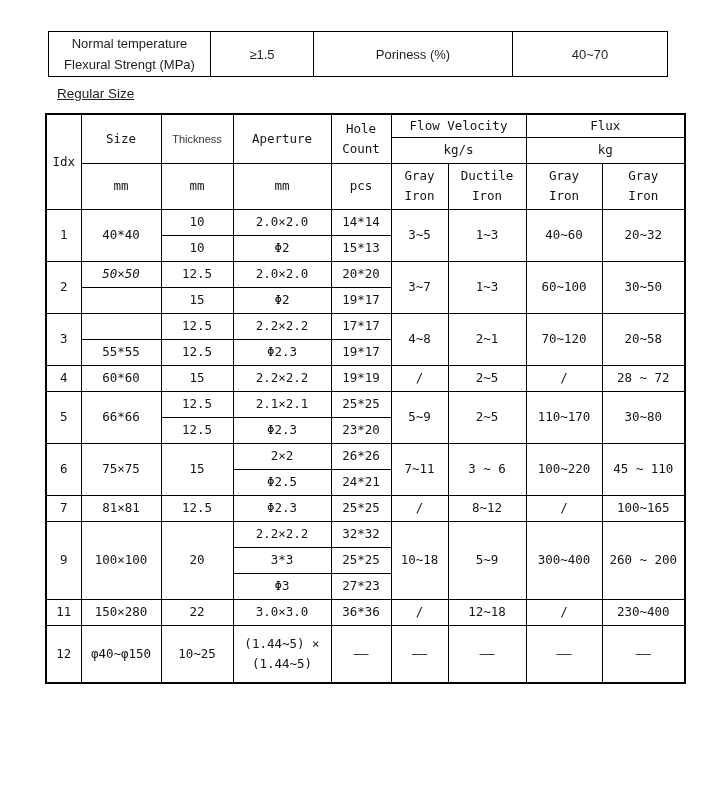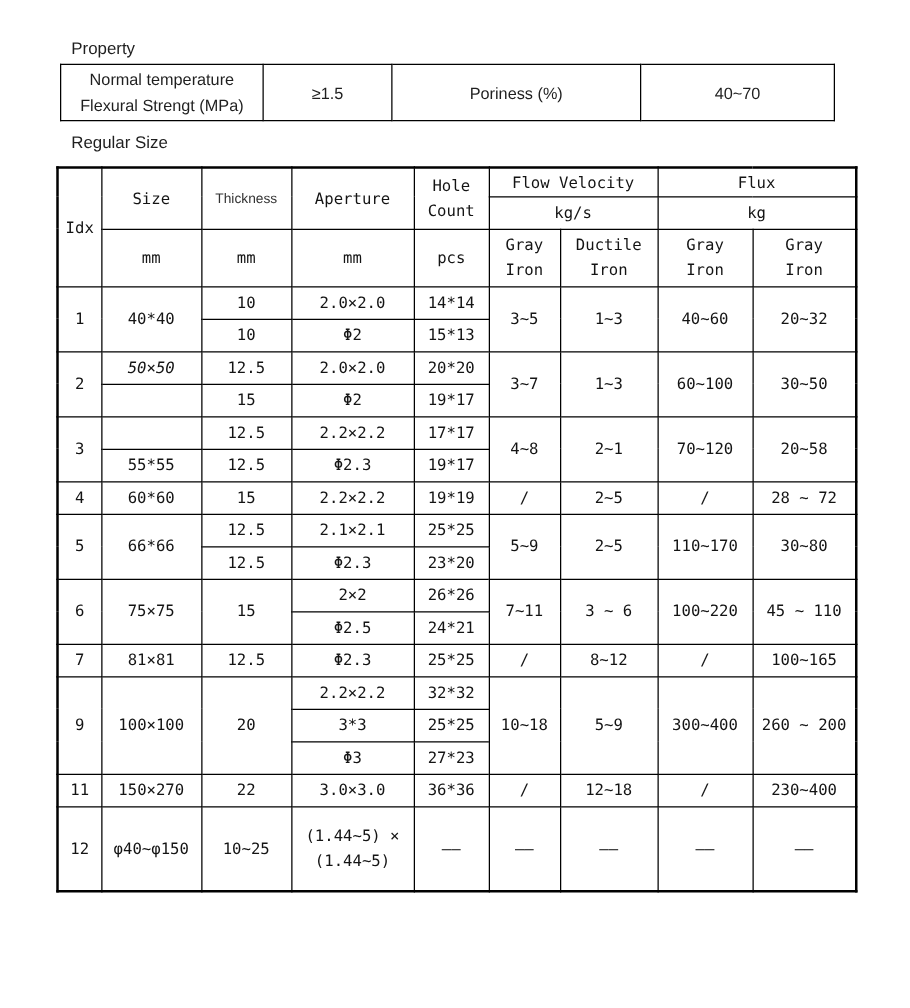--- a/index.html
+++ b/index.html
@@ -30,21 +30,21 @@
     border: 1px solid #000;
     text-align: center;
     vertical-align: middle;
     font-size: 13px;
     line-height: 21px;
     height: 44px;
     white-space: pre-line;
     padding: 0 4px;
   }
   
-  .size-title { margin-top: 9px; }
+  .size-title { margin-top: 9px; text-decoration: underline; }
   table.size {
     border-collapse: collapse;
     table-layout: fixed;
     margin-left: 45px;
     margin-top: 12px;
     width: 639px;
     font-family: "DejaVu Sans Mono", monospace;
     font-size: 12.5px;
     color: #141414;
     border: 2px solid #000;
@@ -55,34 +55,33 @@
     vertical-align: middle;
     font-weight: normal;
     white-space: pre-line;
     padding: 0 2px;
     line-height: 20px;
   }
   tr.h-a { height: 23px; }
   tr.h-b { height: 26px; }
   tr.h-c { height: 46px; }
   table.size tbody tr { height: 26px; }
-  table.size tbody tr.tall { height: 68px; padding-left: 36px; }
+  table.size tbody tr.tall { height: 58px; padding-left: 36px; }
   th.idx-h { text-align: left; padding-left: 3px; }
   th.sans { font-family: "Liberation Sans", sans-serif; font-size: 11px; color: #333; }
   td.dash-b { border-bottom: 1px dashed #c4c4c4; font-style: italic; }
   td.dash-t { border-top: 1px dashed #c4c4c4; }
   td.v-bottom { vertical-align: bottom; padding-bottom: 3px; }
   td.v-top { vertical-align: top; padding-top: 3px; }
 </style>
 </head>
 <body>
 
 <div class="page">
 
-  <p class="section-title">Property</p>
 
   <table class="prop">
     <colgroup>
       <col style="width:162px">
         <col style="width:103px">
         <col style="width:199px">
         <col style="width:155px">
     </colgroup>
     <tbody>
       <tr>
@@ -257,21 +256,21 @@
         <tr class="sub">
           <td>3*3</td>
           <td>25*25</td>
         </tr>
         <tr class="sub">
           <td>Φ3</td>
           <td>27*23</td>
         </tr>
         <tr class="sub">
           <td>11</td>
-          <td>150×270</td>
+          <td>150×280</td>
           <td>22</td>
           <td>3.0×3.0</td>
           <td>36*36</td>
           <td>/</td>
           <td>12~18</td>
           <td>/</td>
           <td>230~400</td>
         </tr>
         <tr class="tall">
           <td>12</td>

